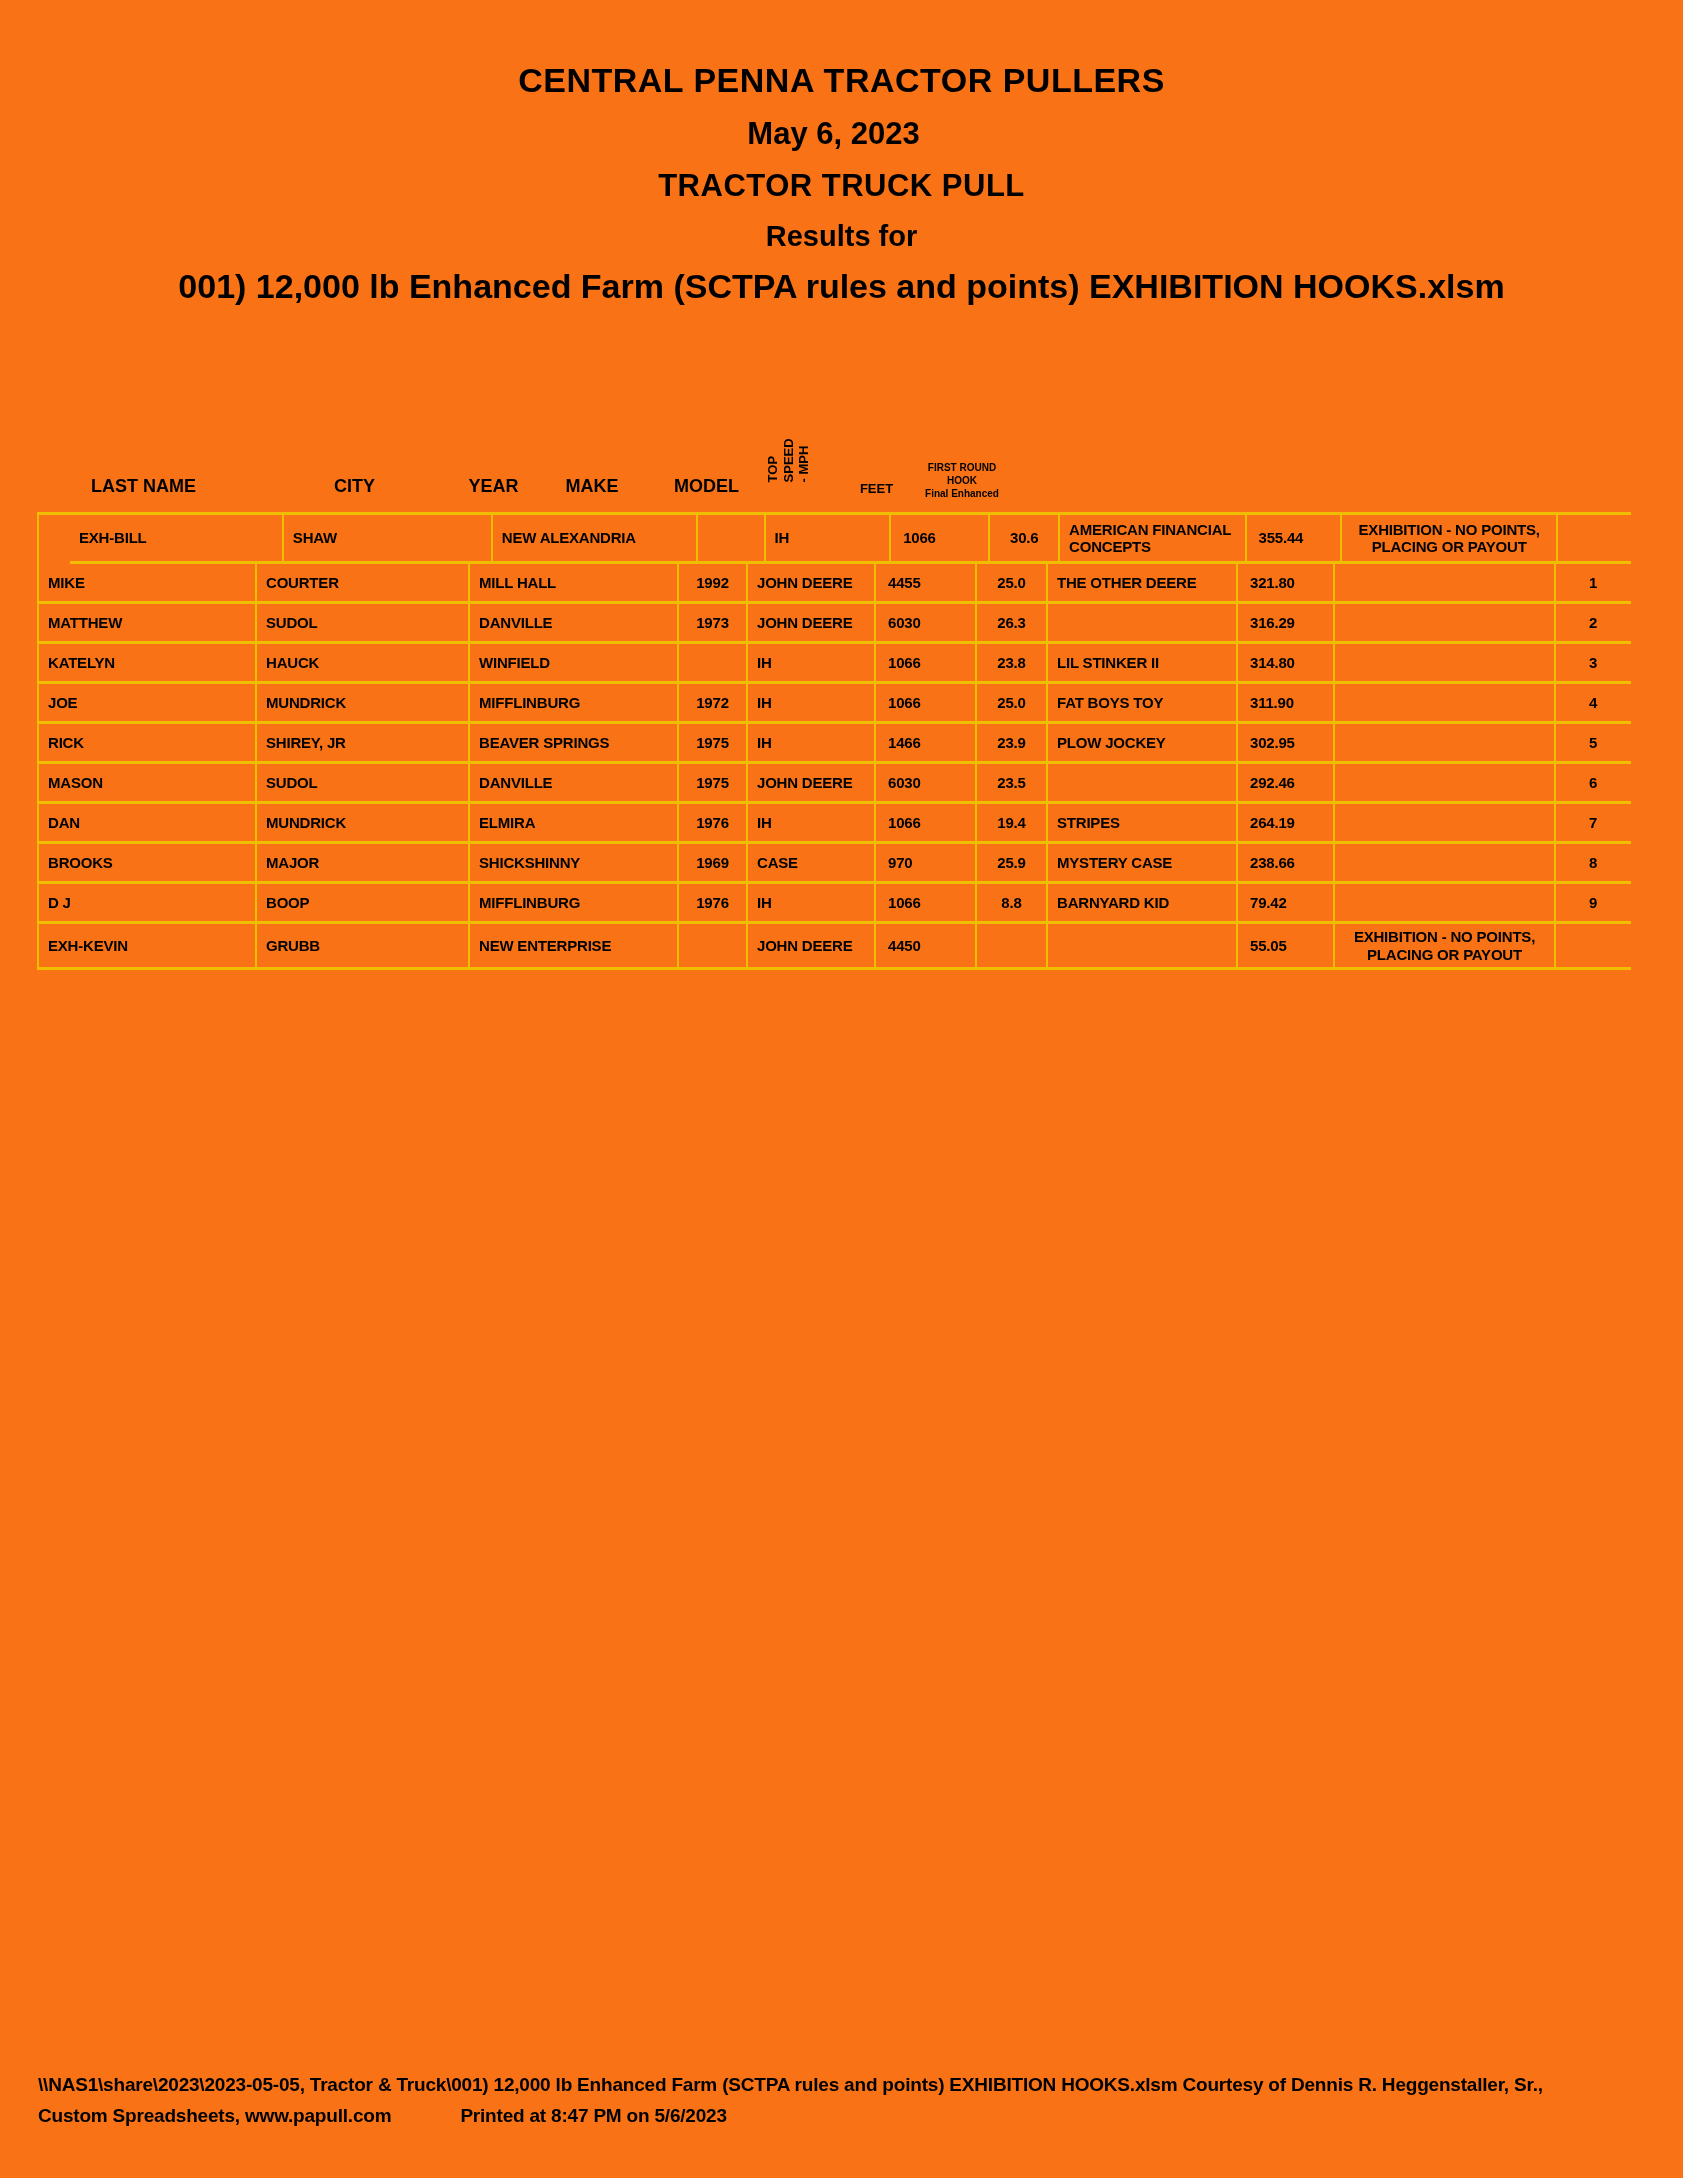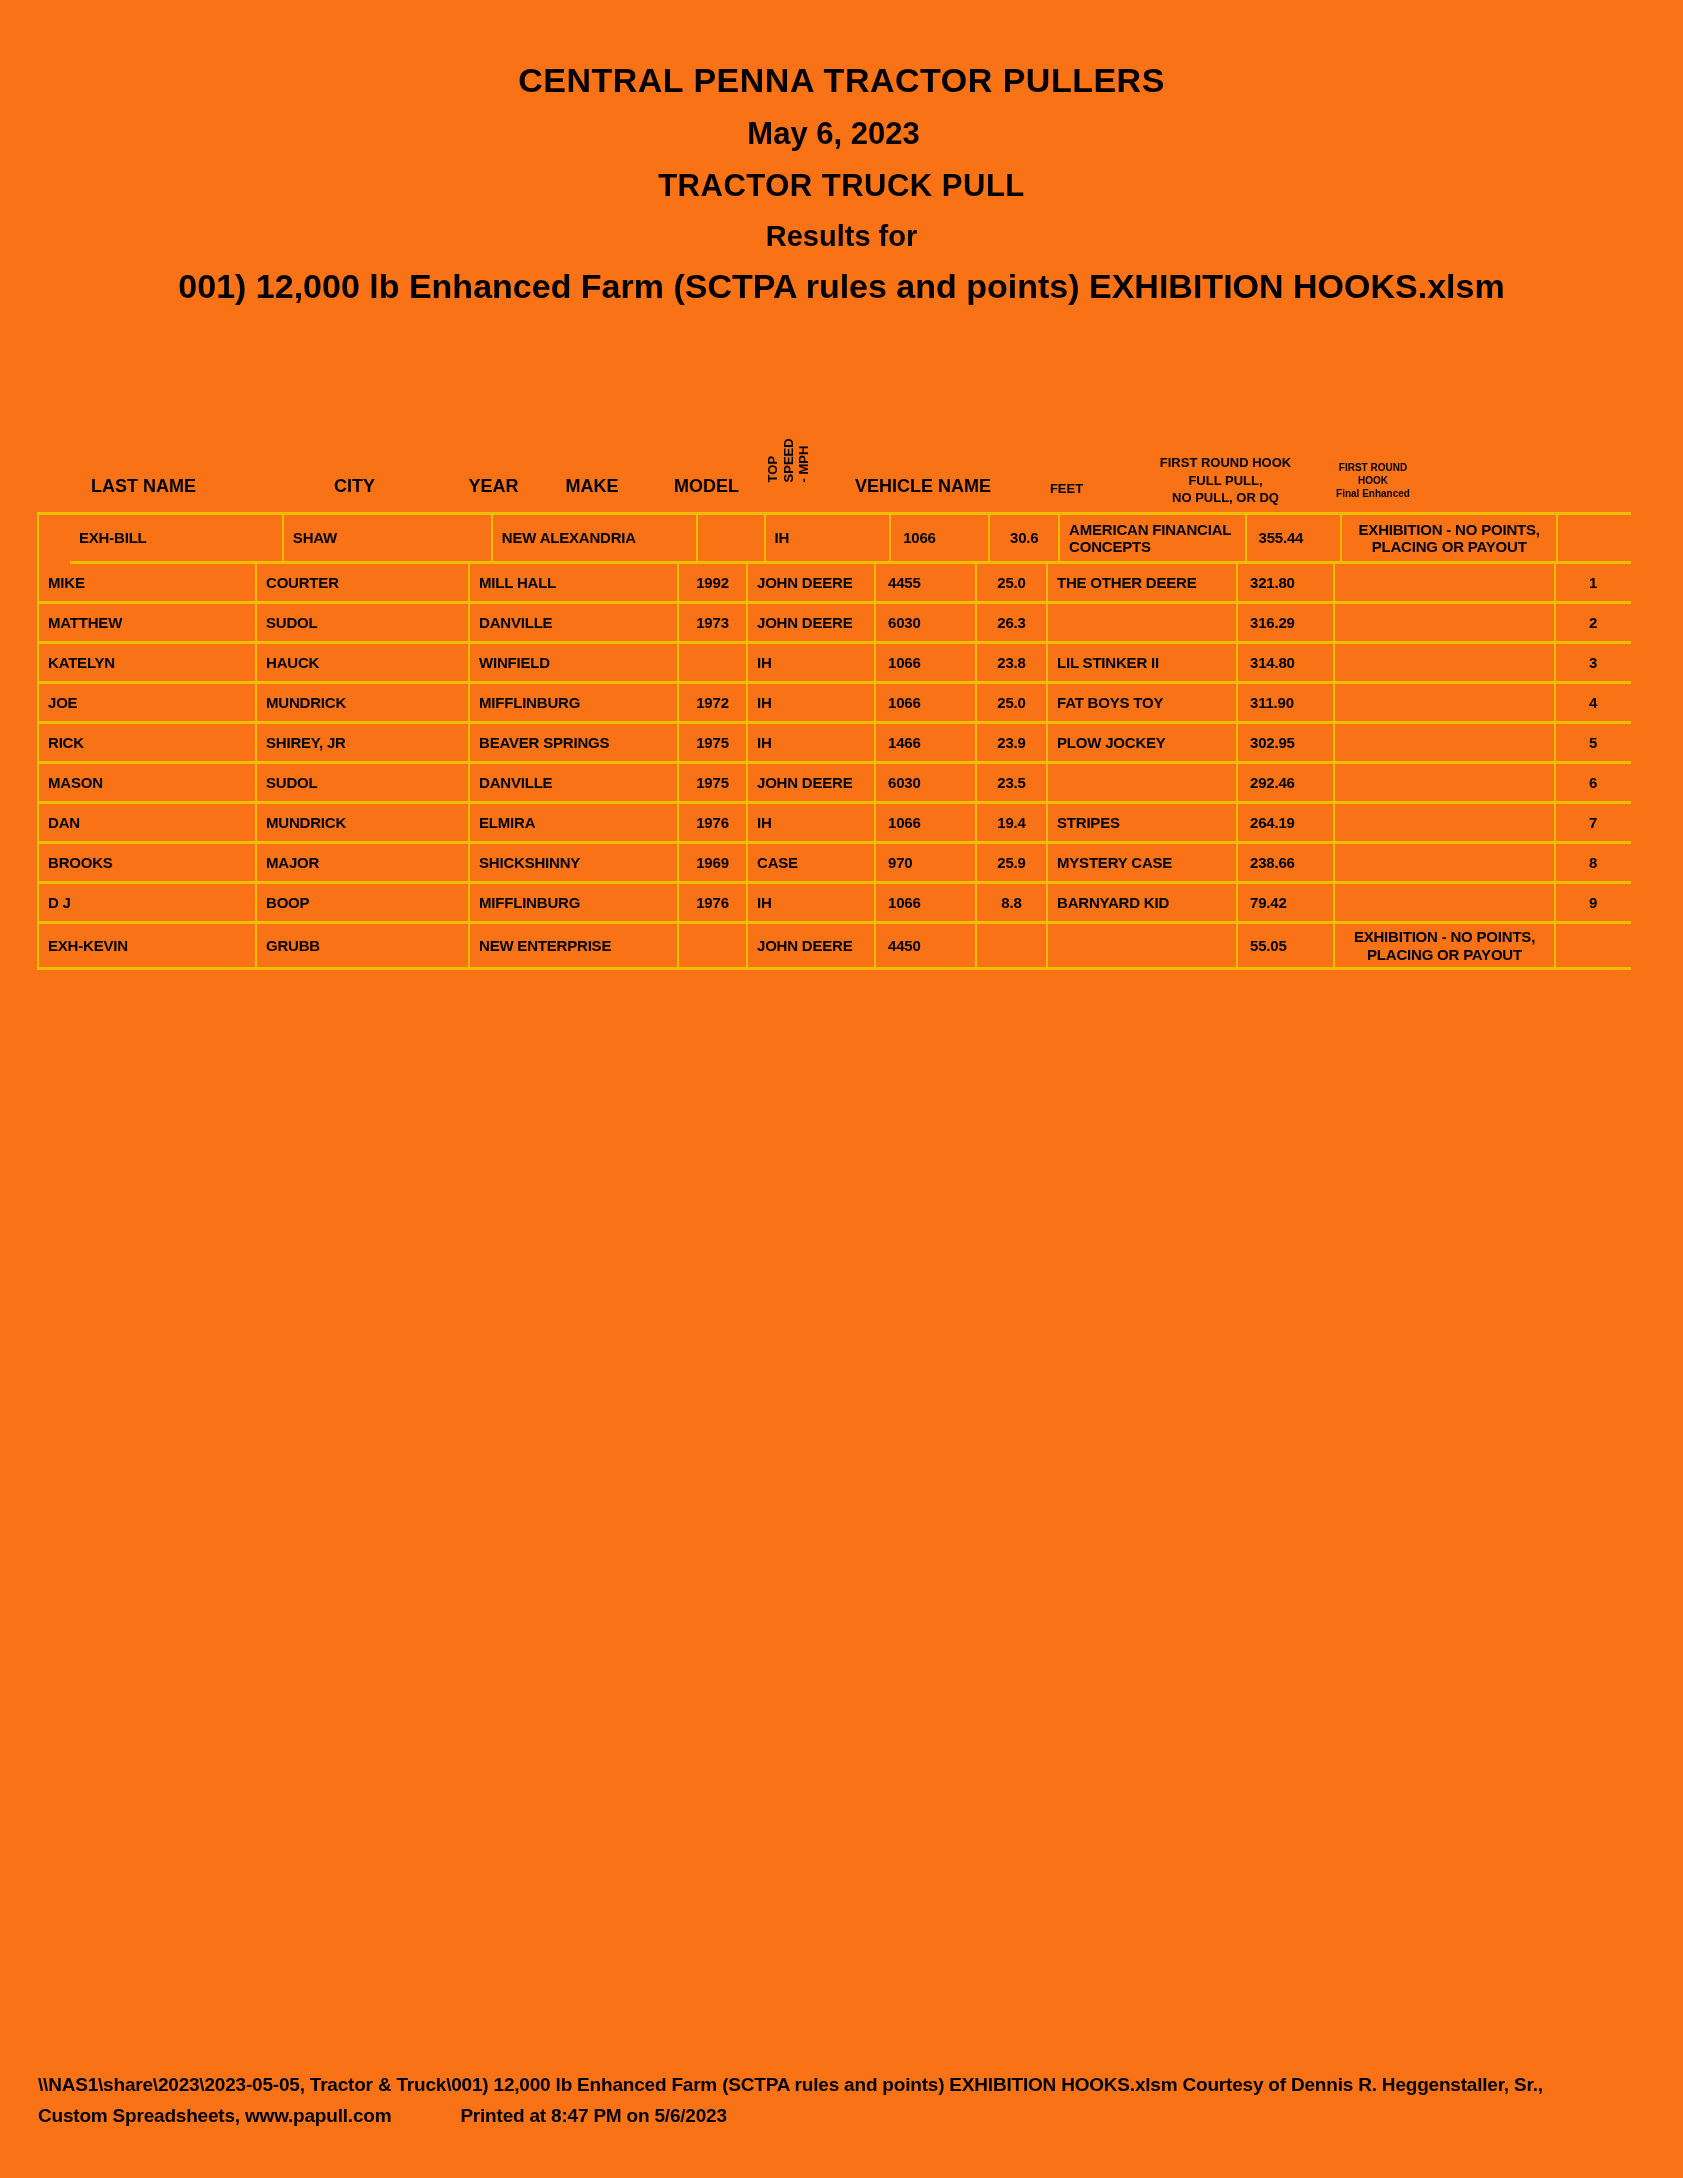--- a/index.html
+++ b/index.html
@@ -94,25 +94,21 @@
       <div class="hdr-cell c-last">LAST NAME</div>
       <div class="hdr-cell c-city">CITY</div>
       <div class="hdr-cell c-year">YEAR</div>
       <div class="hdr-cell c-make">MAKE</div>
       <div class="hdr-cell c-model">MODEL</div>
       <div class="hdr-cell hdr-vert c-speed">
         <div class="vert-text">TOP
 SPEED
 - MPH</div>
       </div>
-      <div class="hdr-cell c-vehicle">VEHICLE NAME</div>
       <div class="hdr-cell hdr-small c-feet">FEET</div>
-      <div class="hdr-cell hdr-multi c-hook">FIRST ROUND HOOK
-FULL PULL,
-NO PULL, OR DQ</div>
       <div class="hdr-cell hdr-tiny c-place">FIRST ROUND
 HOOK
 Final Enhanced</div>
     </div>
 
     <div class="grid">
 
       <div class="row tall">
         <div class="cell c-first">EXH-BILL</div>
         <div class="cell c-last">SHAW</div>

